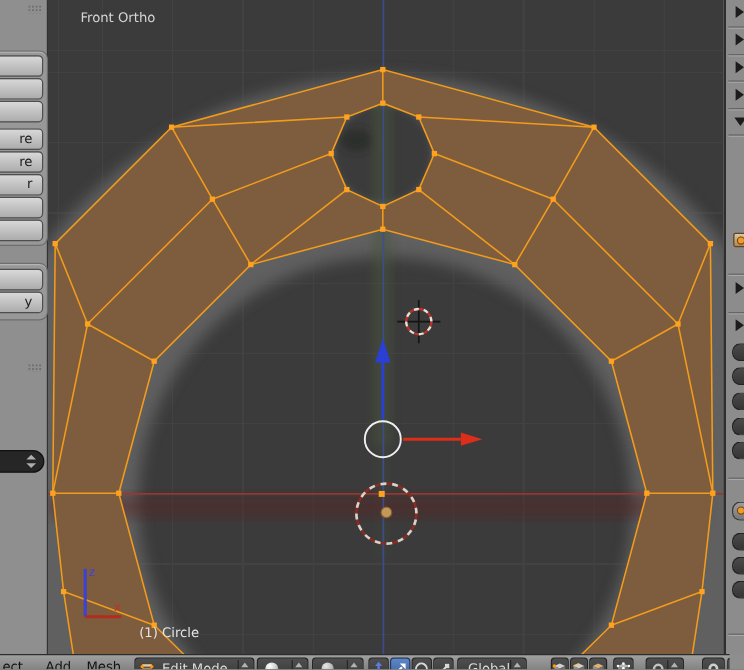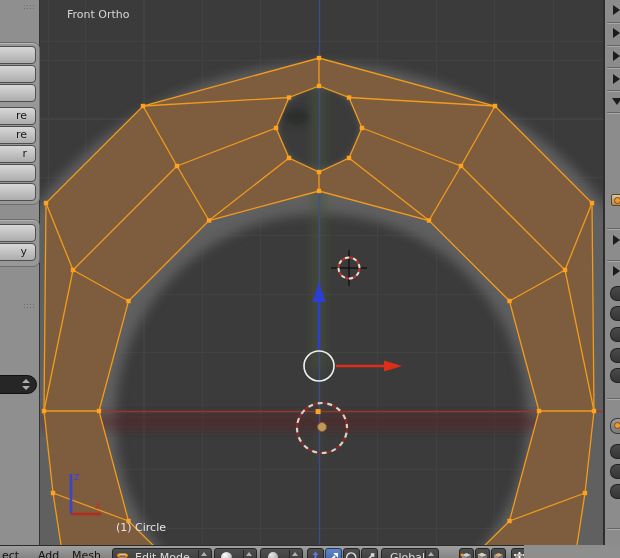--- a/index.html
+++ b/index.html
@@ -30,21 +30,21 @@
   #props{position:absolute;left:603px;top:0;width:17px;height:545px;background:#8c8c8c;border-left:2px solid #2e2e2e;box-sizing:border-box;}
   .tri-r{position:absolute;left:8px;width:0;height:0;border-top:5px solid transparent;border-bottom:5px solid transparent;border-left:7px solid #1c1c1c;}
   .tri-d{position:absolute;left:7px;width:0;height:0;border-left:5px solid transparent;border-right:5px solid transparent;border-top:7px solid #1c1c1c;}
   .psep{position:absolute;left:2px;width:13px;height:1px;background:#656565;box-shadow:0 1px 0 #a8a8a8;}
   .pfield{position:absolute;left:5px;width:12px;height:13px;background:linear-gradient(#4a4a4a,#353535);border:1px solid #222;border-right:none;border-radius:7px 0 0 7px;}
   .pfield-light{position:absolute;left:5px;width:12px;height:14px;background:linear-gradient(#9d9d9d,#787878);border:1px solid #3a3a3a;border-right:none;border-radius:7px 0 0 7px;}
   .odot{position:absolute;left:3px;top:3px;width:5px;height:5px;border-radius:50%;background:#f09c2c;border:1px solid #7a4a10;}
   .picon{position:absolute;left:6px;width:10px;height:10px;border-radius:2px;background:linear-gradient(#d8c9a6,#b5834f);border:1px solid #5c4426;}
 
   
-  #header{position:absolute;left:0;top:545px;width:524px;height:13px;overflow:hidden;
+  #header{position:absolute;left:0;top:545px;width:608px;height:13px;overflow:hidden;
     background:linear-gradient(#a0a0a0,#838383);border-top:1px solid #2c2c2c;box-sizing:border-box;}
   .menu-label{position:absolute;top:3px;font-size:11px;color:#121212;}
   .combo,.hbtn{position:absolute;top:2px;height:17px;box-sizing:border-box;background:linear-gradient(#4e4e4e,#3a3a3a);
     border:1px solid #252525;border-radius:3px;color:#dcdcdc;font-size:11px;}
   .hbtn.pressed{background:linear-gradient(#5d85c8,#3f63a2);border-color:#1d3least;} 
   .hbtn.pressed{background:linear-gradient(#5d85c8,#3f63a2);border-color:#1d3a66;}
   .combo .lbl{position:absolute;left:22px;top:2px;white-space:nowrap;}
   .combo .lbl.noicon{left:8px;}
   .arrows{position:absolute;right:1px;top:1px;bottom:1px;width:11px;border-left:1px solid #262626;}
   .arrows .up,.arrows .dn{position:absolute;left:2px;width:0;height:0;border-left:3.5px solid transparent;border-right:3.5px solid transparent;}

